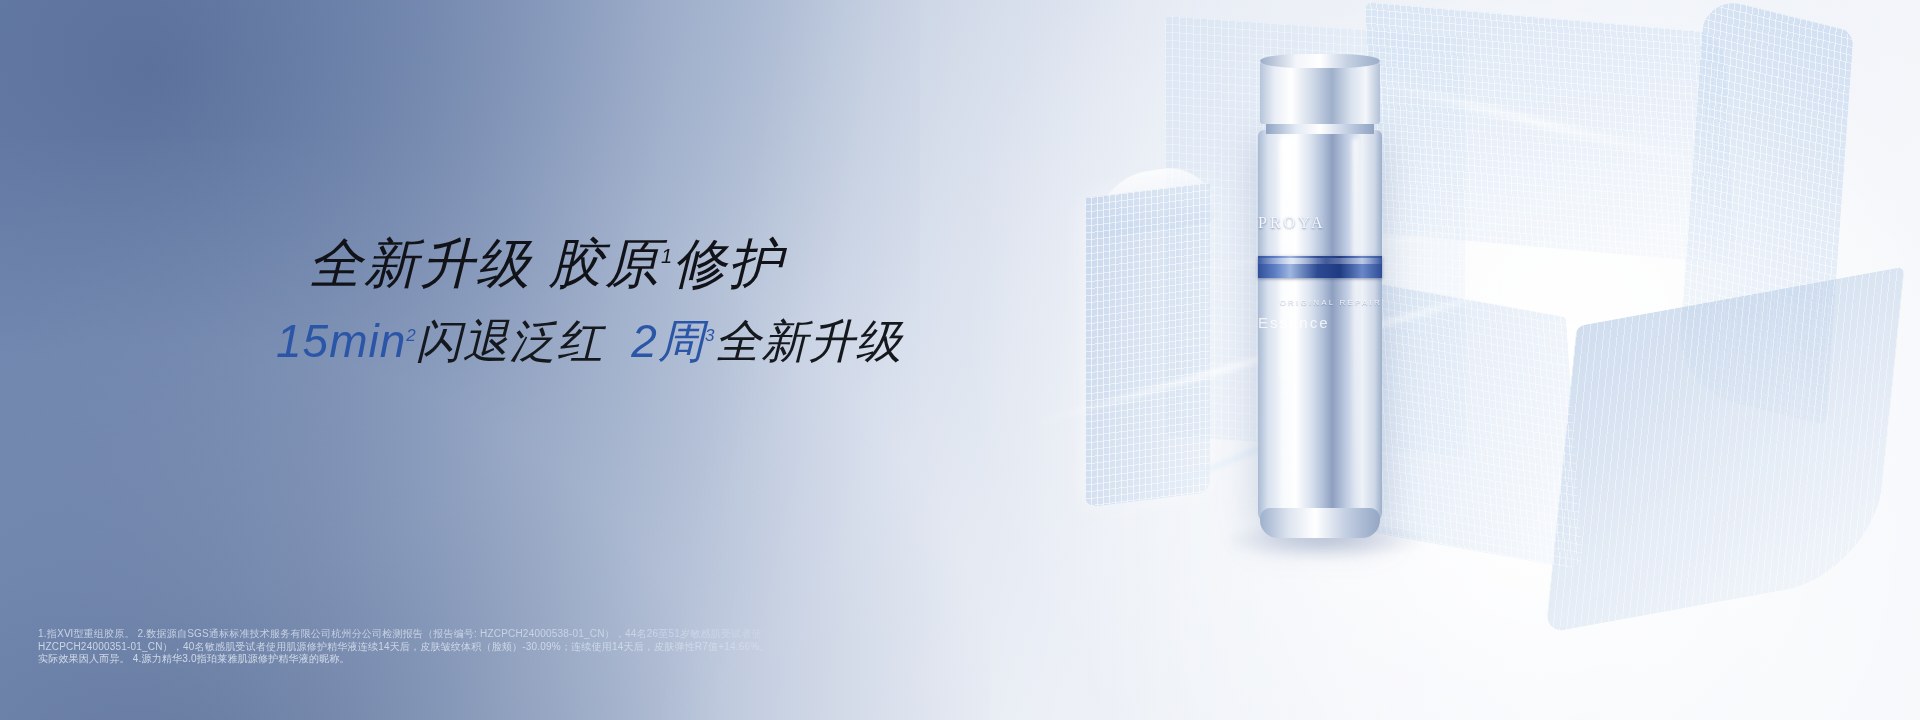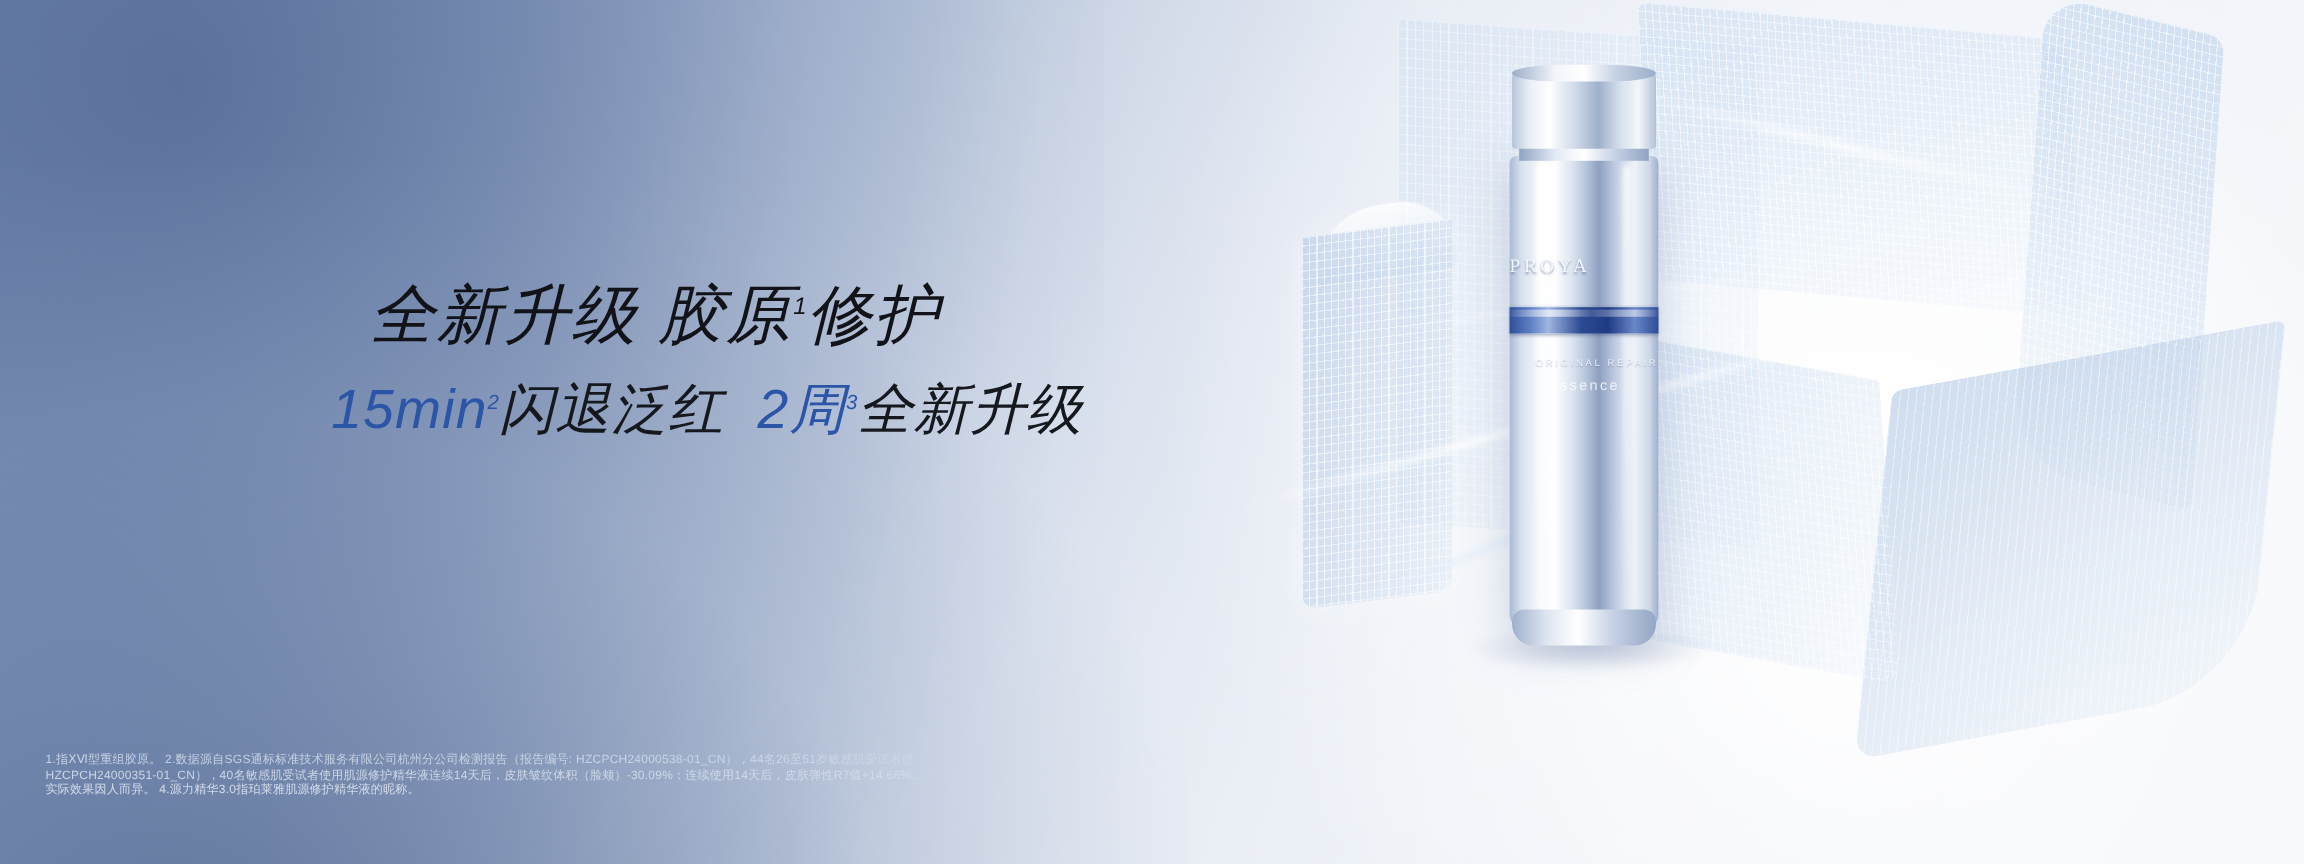--- a/index.html
+++ b/index.html
@@ -203,22 +203,22 @@
     font-size:16px;letter-spacing:3px;color:#f4f7fc;
     text-shadow:0 1px 2px rgba(60,85,135,.55);
     font-family:"Liberation Serif","DejaVu Serif",serif;
   }
   .subbrand{
     position:absolute;left:22px;top:240px;width:124px;text-align:right;
     font-size:8px;letter-spacing:2.2px;color:rgba(255,255,255,.82);
     text-shadow:0 1px 1px rgba(70,95,145,.45);
   }
   .subbrand2{
-    position:absolute;left:22px;top:256px;width:124px;text-align:center;
-    font-size:12px;letter-spacing:2px;color:rgba(255,255,255,.78);
+    position:absolute;left:22px;top:256px;width:124px;
+    font-size:15px;letter-spacing:2px;color:rgba(255,255,255,.78);
   }
   .bottle-hl{
     position:absolute;left:44px;top:76px;width:13px;height:380px;
     background:linear-gradient(180deg,rgba(255,255,255,.95),rgba(255,255,255,.30));
     filter:blur(2px);border-radius:8px;
   }
   .bottle-hl2{
     position:absolute;left:116px;top:80px;width:7px;height:370px;
     background:linear-gradient(180deg,rgba(255,255,255,.70),rgba(255,255,255,.15));
     filter:blur(2px);border-radius:8px;

